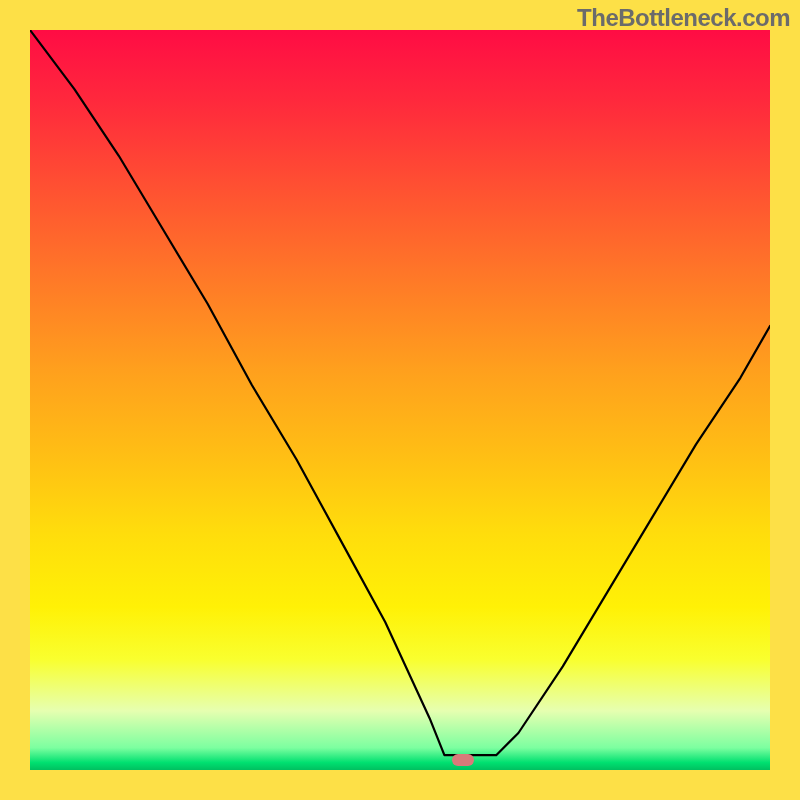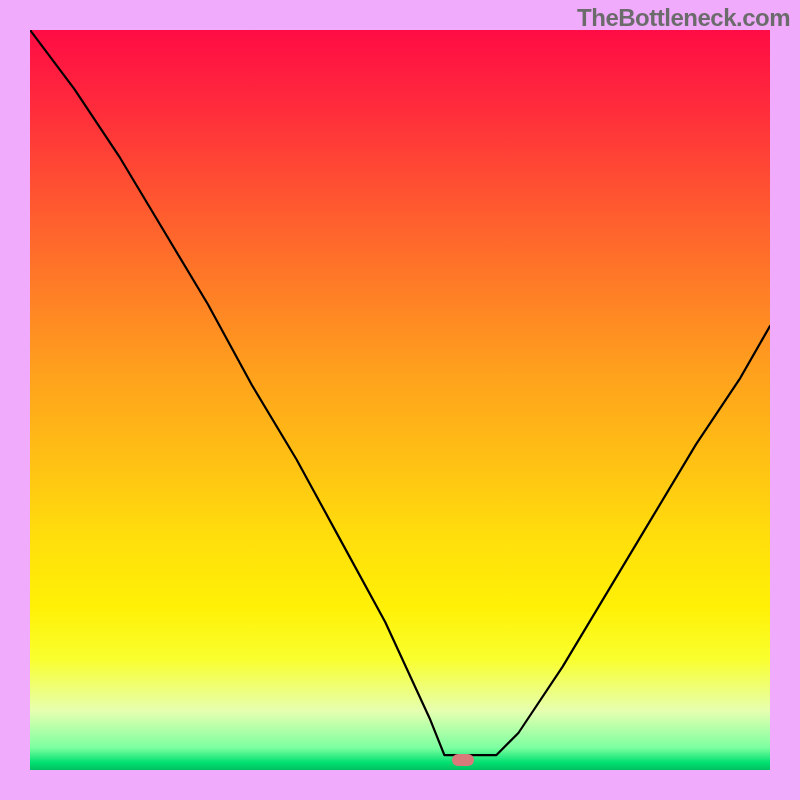--- a/index.html
+++ b/index.html
@@ -1,21 +1,21 @@
 <!DOCTYPE html>
 <html><head>
 <meta charset="utf-8">
 <style>
   * { margin: 0; padding: 0; box-sizing: border-box; }
   html, body { width: 800px; height: 800px; overflow: hidden; background: #000; }
   .frame {
     position: relative;
     width: 800px;
     height: 800px;
-    background: #f0abfc;
+    background: #fde047;
   }
   .watermark {
     position: absolute;
     top: 4px;
     right: 10px;
     font-family: Arial, Helvetica, sans-serif;
     font-size: 24px;
     font-weight: 600;
     color: #6b6b6b;
     letter-spacing: -0.5px;

